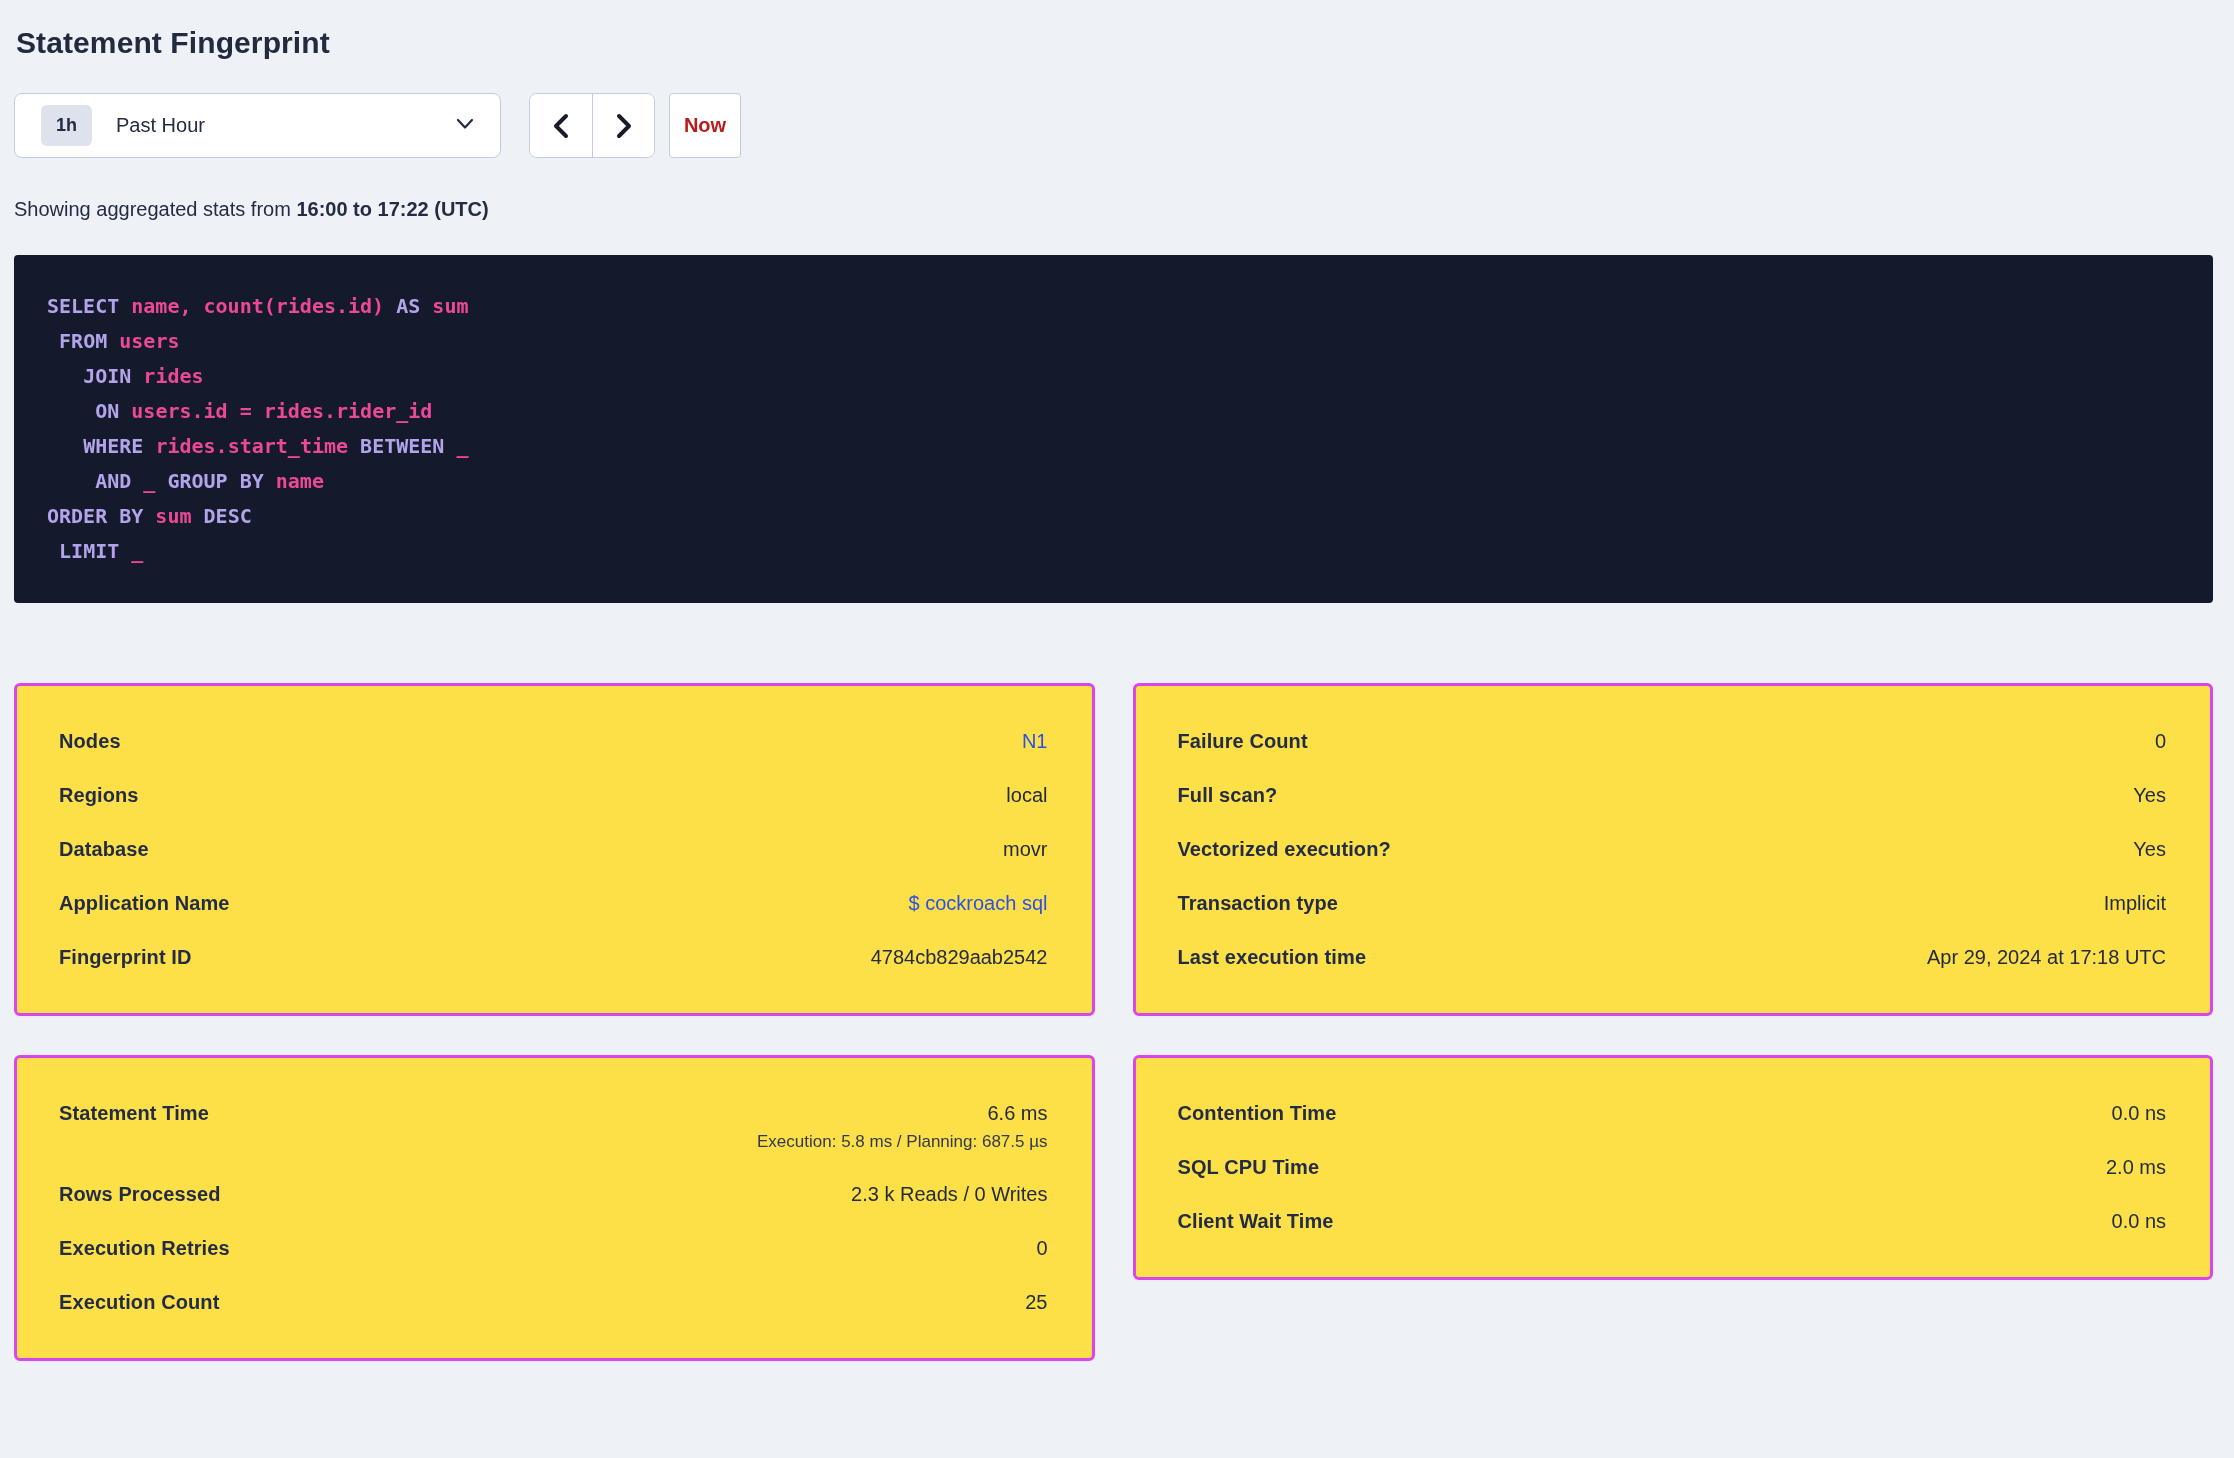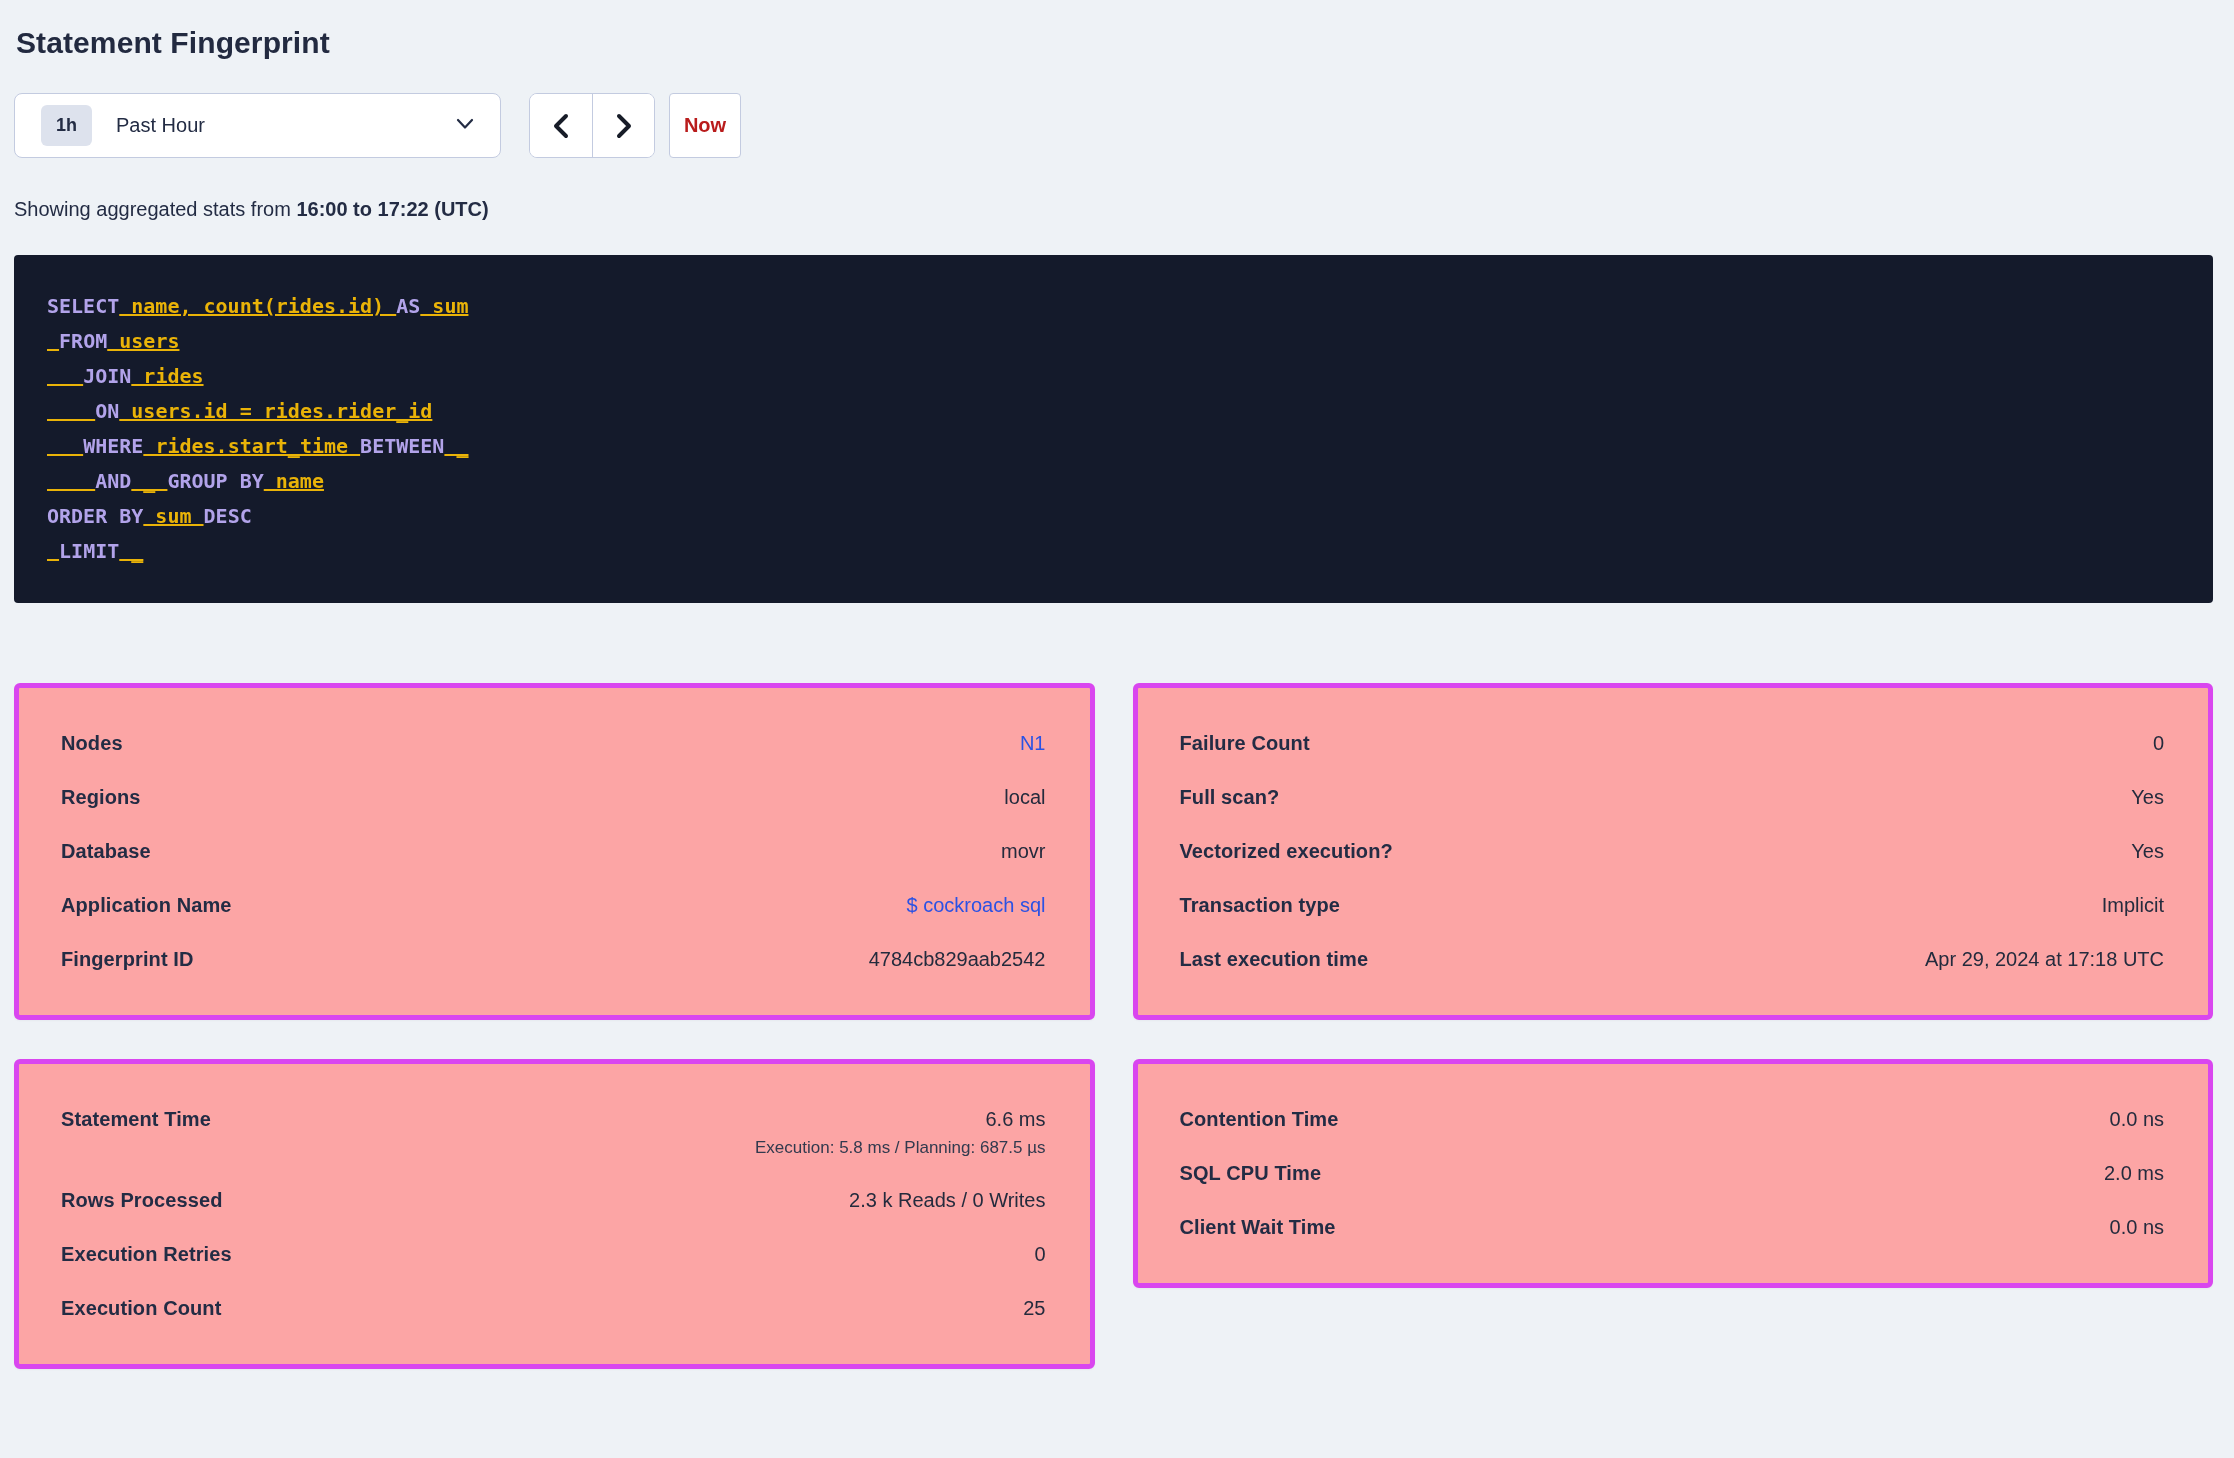--- a/index.html
+++ b/index.html
@@ -119,34 +119,34 @@
     border-radius: 4px;
     padding: 34px 30px 34px 33px;
     font-family: "DejaVu Sans Mono", "Liberation Mono", monospace;
     font-size: 20px;
     font-weight: 700;
     line-height: 35px;
     white-space: pre;
     overflow: hidden;
   }
   .sql-line .kw { color: #b2a3ea; }
-  .sql-line .pl { color: #eab308; text-decoration: underline; }
+  .sql-line .pl { color: #ec4899; }
 
   
   .cards-grid {
     display: grid;
     grid-template-columns: 1fr 1fr;
     gap: 38px;
     align-items: start;
   }
   .cards-grid.first { margin-top: 80px; }
   .cards-grid.second { margin-top: 39px; }
   .card {
-    background: #fca5a5;
-    border: 5px solid #d946ef;
+    background: #fde047;
+    border: 3px solid #d946ef;
     border-radius: 6px;
     box-shadow: 0 1px 2px rgba(40,54,80,0.04);
     padding: 44px 44px 44px 42px;
   }
   .card-row {
     display: flex;
     justify-content: space-between;
     align-items: flex-start;
   }
   .card-row + .card-row { margin-top: 31px; }

